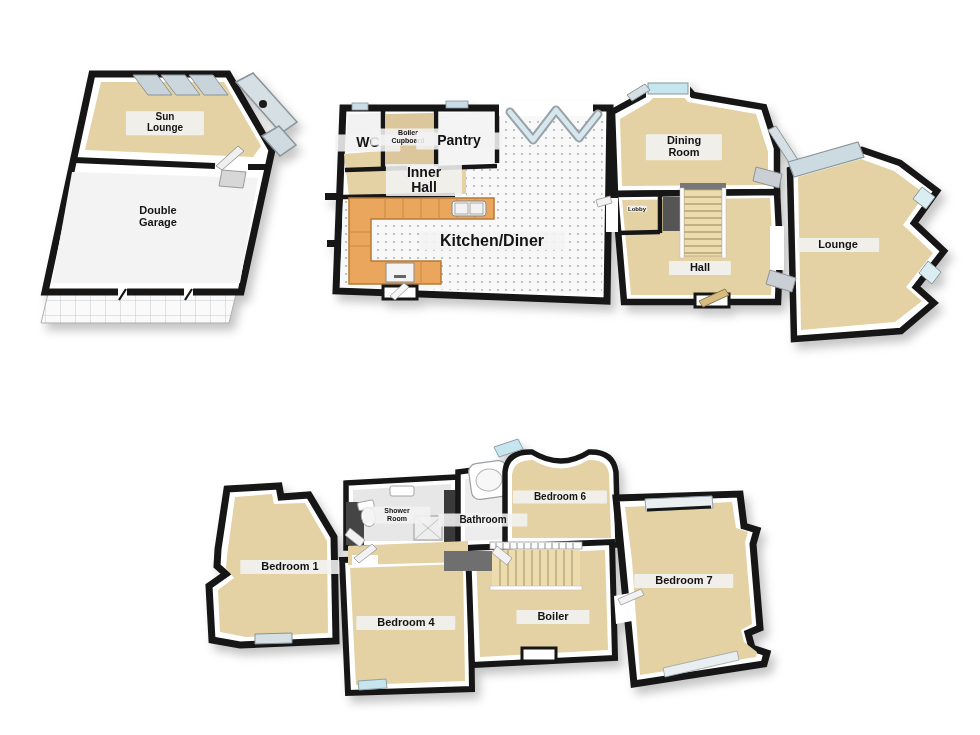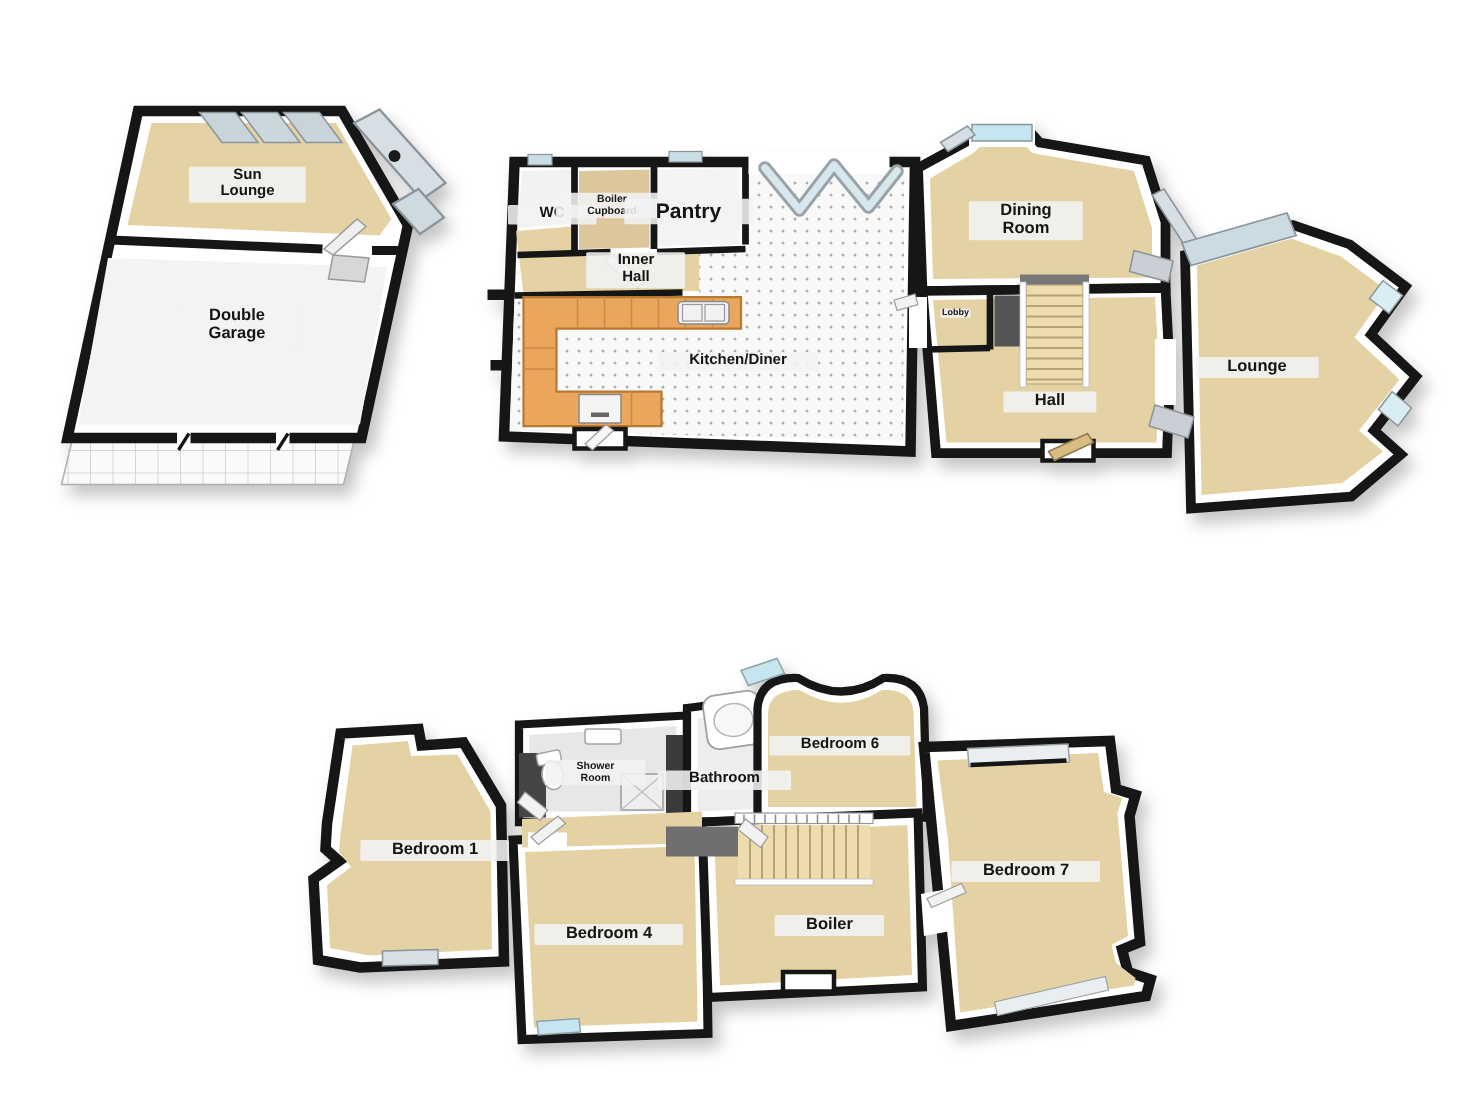--- a/index.html
+++ b/index.html
@@ -6,24 +6,24 @@
   .stage{position:relative;width:980px;height:735px;background:#ffffff;overflow:hidden;
          font-family:"Liberation Sans", sans-serif;}
   .stage svg{position:absolute;left:0;top:0;}
   .block{filter:drop-shadow(5px 7px 5px rgba(90,90,90,0.35));}
   .lbl{position:absolute;transform:translate(-50%,-50%);
        background:rgba(243,243,243,0.88);color:#141414;font-weight:bold;
        font-size:11px;line-height:1.08;padding:1px 21px;text-align:center;
        white-space:pre-line;letter-spacing:0px;border-radius:1px;}
   .s6{font-size:6px;padding:0 1px;}
   .s7{font-size:7px;}
-  .s8{font-size:10px;}
+  .s8{font-size:14px;}
   .s9{font-size:14px;}
   .s10{font-size:10px;}
-  .s12{font-size:10px;}
+  .s12{font-size:16px;}
 </style>
 </head>
 <body>
 
 <div class="stage">
 <svg width="980" height="735" viewBox="0 0 980 735">
   <defs>
     <pattern id="dots" width="8" height="8" patternUnits="userSpaceOnUse">
       <rect width="8" height="8" fill="#f8f8f8"></rect>
       <circle cx="2" cy="2" r="1" fill="#a8afb8"></circle>

